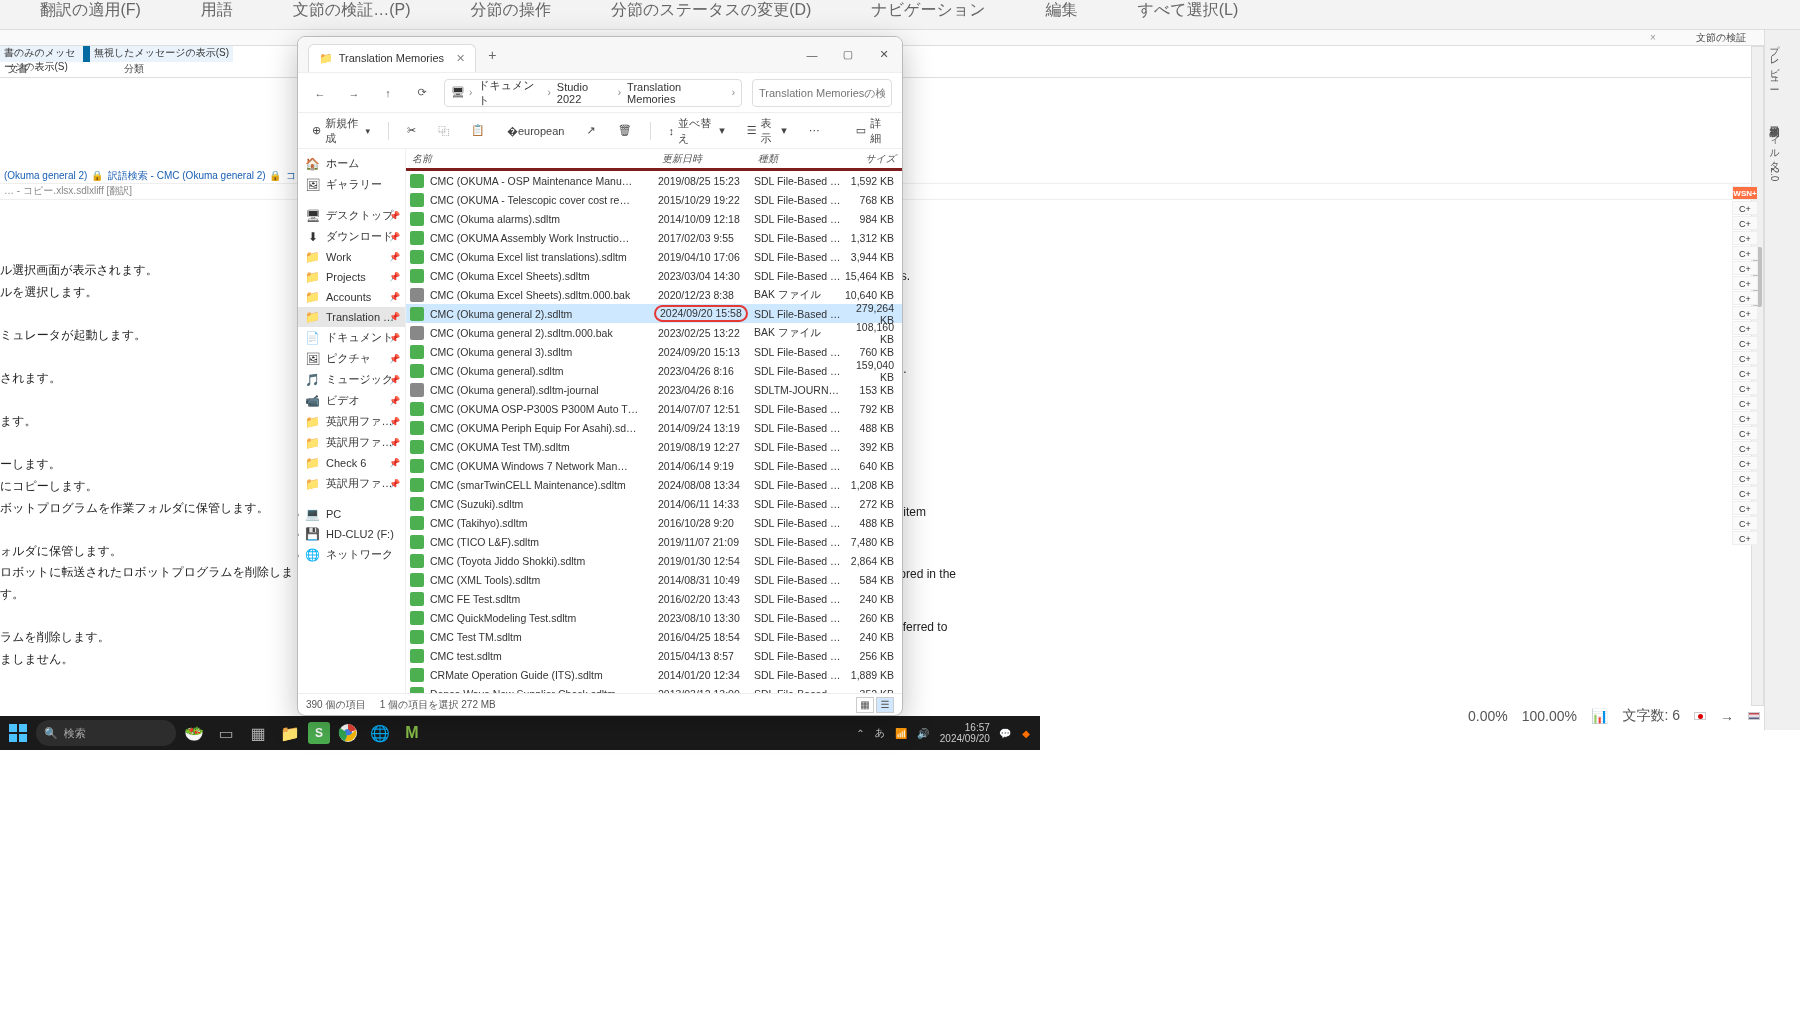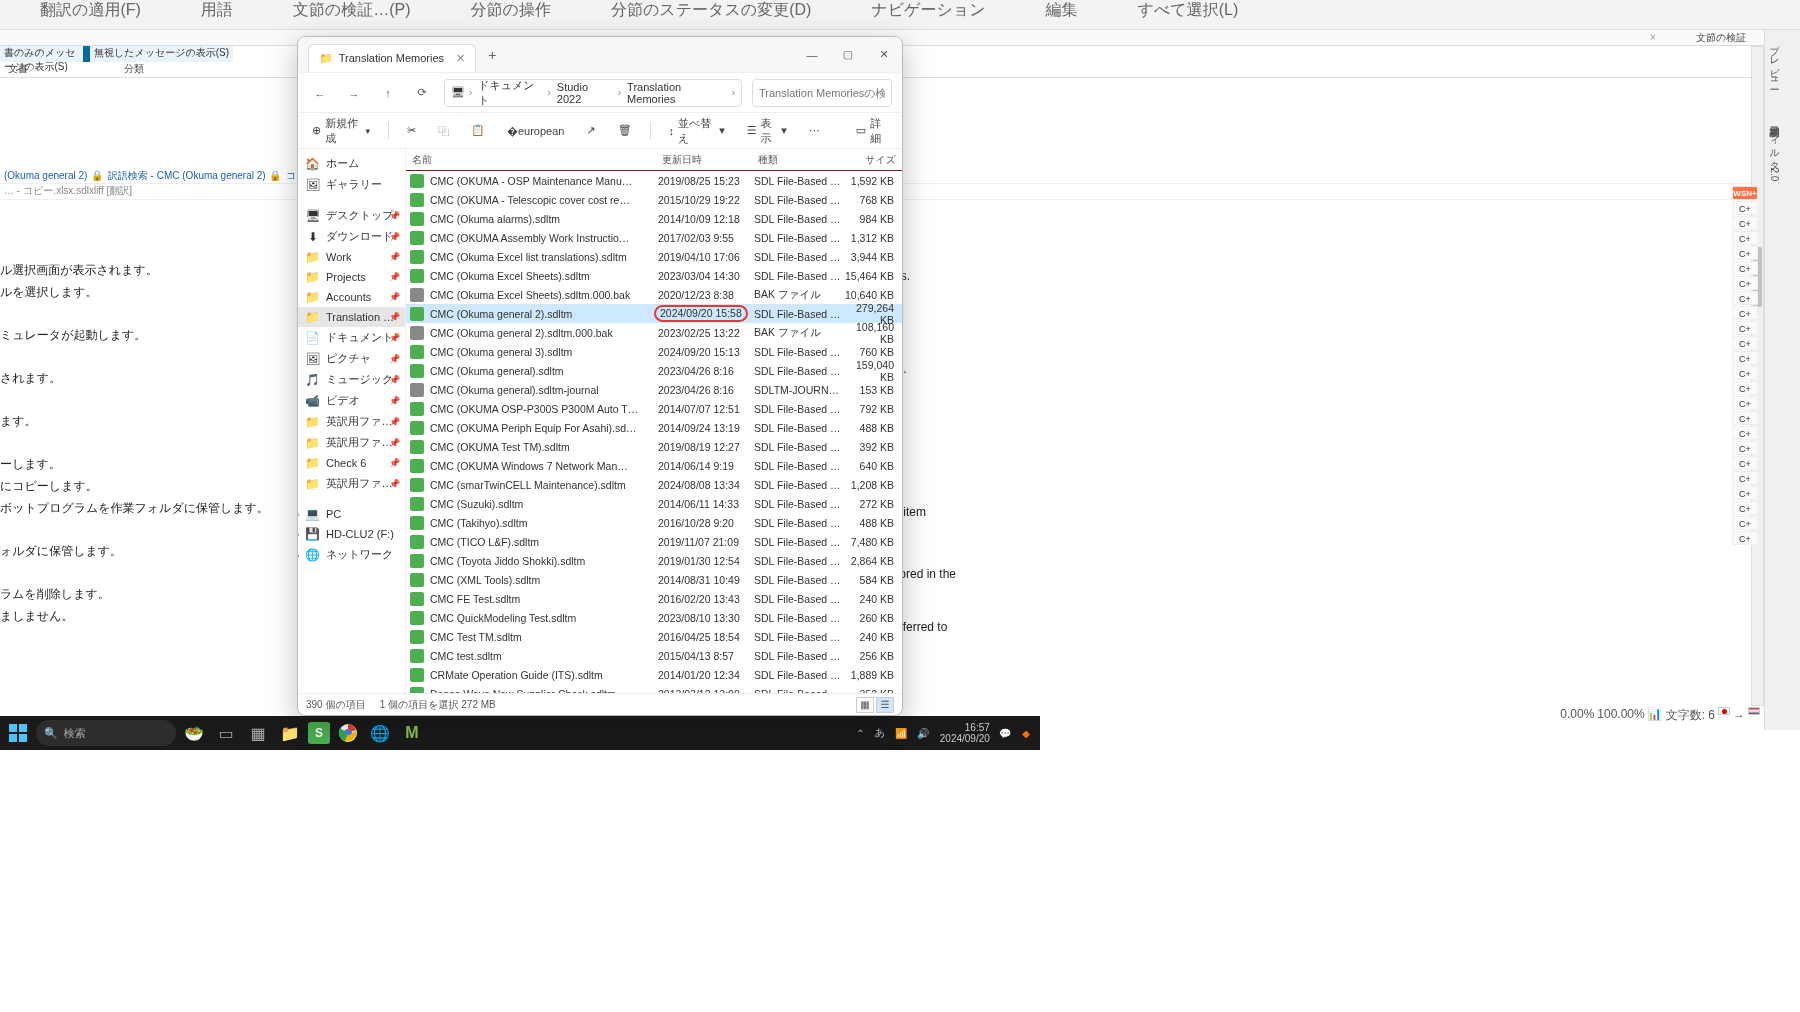--- a/index.html
+++ b/index.html
@@ -19,21 +19,21 @@
 .bg-crumb .lk { color:#1a5fb4; cursor:pointer; }
 .bg-crumb .tag { color:#c07000; }
 .bg-crumb2 { height:16px; font-size:10px; color:#888; padding:0 4px; border-bottom:1px solid #eee;}
 .bg-rightpanel { position:absolute; right:0; top:30px; width:36px; height:700px; background:#f0f0f0; border-left:1px solid #ddd; }
 .bg-rightpanel .vtab { writing-mode:vertical-rl; font-size:10px; color:#555; padding:8px 2px; }
 .bg-badges { position:absolute; right:42px; top:186px; width:26px; display:flex; flex-direction:column; gap:1px; }
 .bg-badges div { height:14px; font-size:9px; text-align:center; line-height:14px; border:1px solid #eee; background:#fafafa;}
 .bg-badges .wsn { background:#ff7043; color:#fff; font-size:8px; font-weight:bold;}
 .bg-text { position:absolute; left:0; top:260px; width:300px; font-size:12px; line-height:1.8; color:#222; }
 .bg-entext { position:absolute; left:890px; top:265px; font-size:12px; color:#222; line-height:1.9; }
-.bg-statusbar { position:absolute; right:40px; top:707px; font-size:12px; color:#555; display:flex; gap:3px; align-items:flex-start; }
+.bg-statusbar { position:absolute; right:40px; top:707px; font-size:14px; color:#555; display:flex; gap:14px; align-items:center; }
 .bg-statusbar .flag { width:12px; height:8px; display:inline-block; }
 .bg-statusbar .jp { background:linear-gradient(#fff,#fff); border:1px solid #ccc; position:relative;}
 .bg-statusbar .jp::after{content:"";position:absolute;left:3px;top:1px;width:5px;height:5px;background:#d00;border-radius:50%;}
 .bg-statusbar .us { background:linear-gradient(#b22234,#fff,#3c3b6e); border:1px solid #ccc;}
 
 .taskbar { position:absolute; bottom:262px; left:0; width:1040px; height:34px; background:#1a1a1a; display:flex; align-items:center; padding:0 4px; gap:4px;}
 .taskbar .start { width:28px; height:28px; display:flex; align-items:center; justify-content:center; }
 .taskbar .start svg rect { fill:#4cc2ff; }
 .taskbar .search { background:#2d2d2d; border-radius:14px; height:26px; width:140px; display:flex; align-items:center; padding:0 8px; gap:6px; color:#aaa; font-size:11px;}
 .taskbar .tbicon { width:28px; height:28px; display:flex; align-items:center; justify-content:center; font-size:16px;}
@@ -60,21 +60,21 @@
 .ex-toolbar .spacer { flex:1;}
 .ex-body { flex:1; display:flex; min-height:0;}
 .ex-side { width:108px; border-right:1px solid #eee; overflow-y:auto; font-size:11px; padding:4px 0;}
 .ex-side .sitem { display:flex; align-items:center; gap:6px; padding:3px 8px; cursor:pointer; position:relative;}
 .ex-side .sitem.sel { background:#e6e6e6;}
 .ex-side .sitem .pin { position:absolute; right:4px; color:#888; font-size:9px;}
 .ex-side .sicon { width:14px; height:14px; flex-shrink:0; display:flex; align-items:center; justify-content:center; font-size:12px;}
 .ex-side .sgap { height:10px;}
 .ex-side .slabel { white-space:nowrap; overflow:hidden; text-overflow:ellipsis;}
 .ex-main { flex:1; display:flex; flex-direction:column; min-width:0;}
-.ex-cols { display:flex; height:22px; border-bottom:1px solid #7f1d1d; font-size:10px; color:#555; align-items:center;}
+.ex-cols { display:flex; height:22px; border-bottom:3px solid #7f1d1d; font-size:10px; color:#555; align-items:center;font-style:italic;}
 .ex-cols div { padding:0 6px; cursor:pointer;}
 .ex-cols .c-name { flex:1; min-width:0;}
 .ex-cols .c-date { width:96px;}
 .ex-cols .c-type { width:90px;}
 .ex-cols .c-size { width:60px; text-align:right;}
 .ex-list { flex:1; overflow-y:auto; font-size:10.5px;}
 .ex-row { display:flex; align-items:center; height:19px; padding:0 0 0 4px; cursor:pointer;}
 .ex-row.sel { background:#cde8ff;}
 .ex-row .ficon { width:14px; height:14px; margin-right:6px; flex-shrink:0; background:#4caf50; border-radius:2px; position:relative;}
 .ex-row .ficon.bak { background:#888;}
@@ -154,20 +154,21 @@
     <div>&nbsp;</div>
     <div>されます。</div>
     <div>&nbsp;</div>
     <div>ます。</div>
     <div>&nbsp;</div>
     <div>ーします。</div>
     <div>にコピーします。</div>
     <div>ボットプログラムを作業フォルダに保管します。</div>
     <div>&nbsp;</div>
     <div>ォルダに保管します。</div>
+    <div>ロボットに転送されたロボットプログラムを削除します。</div>
     <div>&nbsp;</div>
     <div>ラムを削除します。</div>
     <div>ましません。</div>
   </div>
 <div class="bg-entext" id="bgentext">
     <div style="margin-bottom: 70px;">ars.</div>
     <div style="margin-bottom: 120px;">up.</div>
     <div style="margin-bottom: 40px;">of item</div>
     <div style="margin-bottom: 30px;">stored in the</div>
     <div style="margin-bottom: 0px;">nsferred to</div>

